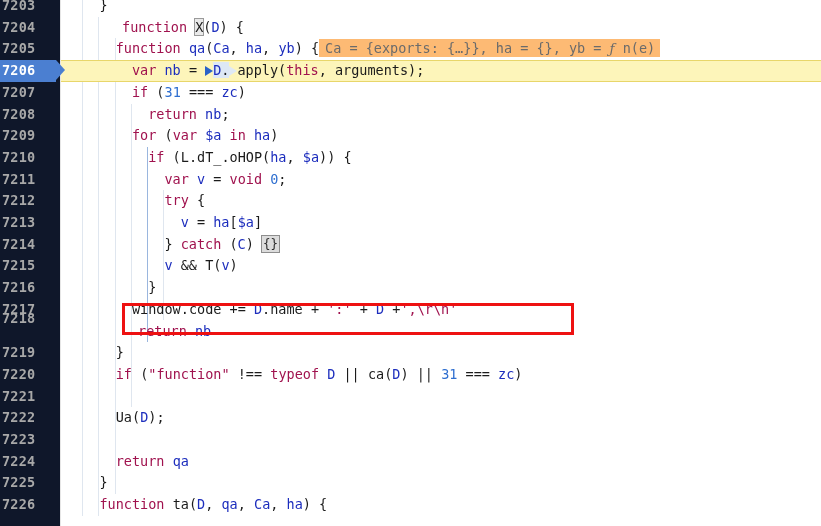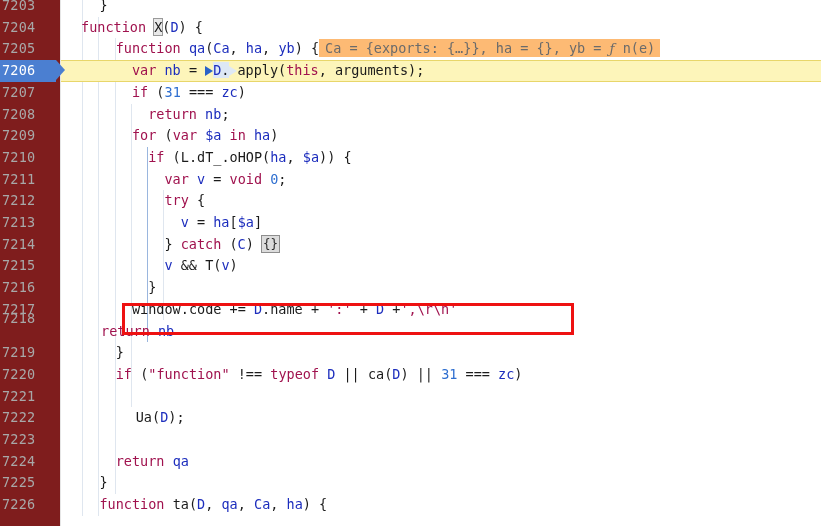--- a/index.html
+++ b/index.html
@@ -8,23 +8,24 @@
     background:#ffffff;
     font-family:"DejaVu Sans Mono","Liberation Mono",monospace;
     font-size:13px;
     -webkit-font-smoothing:none;
   }
   #editor{position:relative;width:821px;height:526px;overflow:hidden;}
 
   
   .gutter{
     position:absolute;left:0;top:0;width:60px;height:526px;
-    background:#7f1d1d;
+    background:#0f172a;
     border-right:1px solid #e6e6e6;
     z-index:3;
+    font-weight:bold;
   }
   .gutter-line{
     position:absolute;left:0;width:60px;height:21.7px;
     line-height:21.7px;
     text-align:left;
     padding-left:2px;
     box-sizing:border-box;
     color:#a8a8a8;
     font-size:13.5px;
     letter-spacing:0.2px;
@@ -141,38 +142,38 @@
       <div class="guide" style="left: 114.72px; top: 38.4px; height: 455.7px;"></div>
       <div class="guide" style="left: 130.96px; top: 103.5px; height: 303.8px;"></div>
       <div class="guide active" style="left: 147.2px; top: 146.9px; height: 195.3px;"></div>
       <div class="guide" style="left: 163.44px; top: 190.3px; height: 130.2px;"></div>
     </div>
 
   <div class="hl-row" id="hl-row" style="top: 60.1px; left: 60px;"></div>
 
   <div class="code-area" id="code-area">
       <div class="code-line" style="top: -5px;"><span class="txt" style="margin-left:39.48px"><span class="plain">}</span></span></div>
-      <div class="code-line" style="top: 16.7px;"><span class="txt" style="margin-left:21px"><span class="kw">function</span><span class="plain"> </span><span class="selbox plain">X</span><span class="plain">(</span><span class="blue">D</span><span class="plain">) {</span></span></div>
+      <div class="code-line" style="top: 16.7px;"><span class="txt" style="margin-left:62px"><span class="kw">function</span><span class="plain"> </span><span class="selbox plain">X</span><span class="plain">(</span><span class="blue">D</span><span class="plain">) {</span></span></div>
       <div class="code-line" style="top: 38.4px;"><span class="txt" style="margin-left:55.72px"><span class="kw">function</span><span class="plain"> </span><span class="blue">qa</span><span class="plain">(</span><span class="blue">Ca</span><span class="plain">,</span><span class="plain"> </span><span class="blue">ha</span><span class="plain">,</span><span class="plain"> </span><span class="blue">yb</span><span class="plain">)</span><span class="plain"> </span><span class="plain">{</span></span><span class="hint"><span>Ca = {exports: {…}}, ha = {}, yb = </span><span class="it">ƒ</span><span> n(e)</span></span></div>
       <div class="code-line" style="top: 60.1px;"><span class="txt" style="margin-left:71.96px"><span class="kw">var</span><span class="plain"> </span><span class="blue">nb</span><span class="plain"> = </span><span class="tri"></span><span class="valbox"><span class="blue">D</span><span class="plain">.</span></span><span class="tri hollow"></span><span class="plain">apply(</span><span class="kw">this</span><span class="plain">, arguments);</span></span></div>
       <div class="code-line" style="top: 81.8px;"><span class="txt" style="margin-left:71.96px"><span class="kw">if</span><span class="plain"> </span><span class="plain">(</span><span class="num">31</span><span class="plain"> </span><span class="plain">=</span><span class="plain">=</span><span class="plain">=</span><span class="plain"> </span><span class="blue">zc</span><span class="plain">)</span></span></div>
       <div class="code-line" style="top: 103.5px;"><span class="txt" style="margin-left:88.19999999999999px"><span class="kw">return</span><span class="plain"> </span><span class="blue">nb</span><span class="plain">;</span></span></div>
       <div class="code-line" style="top: 125.2px;"><span class="txt" style="margin-left:71.96px"><span class="kw">for</span><span class="plain"> </span><span class="plain">(</span><span class="kw">var</span><span class="plain"> </span><span class="blue">$a</span><span class="plain"> </span><span class="kw">in</span><span class="plain"> </span><span class="blue">ha</span><span class="plain">)</span></span></div>
       <div class="code-line" style="top: 146.9px;"><span class="txt" style="margin-left:88.19999999999999px"><span class="kw">if</span><span class="plain"> </span><span class="plain">(</span><span class="plain">L</span><span class="plain">.</span><span class="plain">dT_</span><span class="plain">.</span><span class="plain">oHOP</span><span class="plain">(</span><span class="blue">ha</span><span class="plain">,</span><span class="plain"> </span><span class="blue">$a</span><span class="plain">)</span><span class="plain">)</span><span class="plain"> </span><span class="plain">{</span></span></div>
       <div class="code-line" style="top: 168.6px;"><span class="txt" style="margin-left:104.44px"><span class="kw">var</span><span class="plain"> </span><span class="blue">v</span><span class="plain"> </span><span class="plain">=</span><span class="plain"> </span><span class="kw">void</span><span class="plain"> </span><span class="num">0</span><span class="plain">;</span></span></div>
       <div class="code-line" style="top: 190.3px;"><span class="txt" style="margin-left:104.44px"><span class="kw">try</span><span class="plain"> </span><span class="plain">{</span></span></div>
       <div class="code-line" style="top: 212px;"><span class="txt" style="margin-left:120.67999999999999px"><span class="blue">v</span><span class="plain"> </span><span class="plain">=</span><span class="plain"> </span><span class="blue">ha</span><span class="plain">[</span><span class="blue">$a</span><span class="plain">]</span></span></div>
       <div class="code-line" style="top: 233.7px;"><span class="txt" style="margin-left:104.44px"><span class="plain">} </span><span class="kw">catch</span><span class="plain"> (</span><span class="blue">C</span><span class="plain">) </span><span class="badge-brace">{}</span></span></div>
       <div class="code-line" style="top: 255.4px;"><span class="txt" style="margin-left:104.44px"><span class="blue">v</span><span class="plain"> </span><span class="plain">&amp;</span><span class="plain">&amp;</span><span class="plain"> </span><span class="plain">T</span><span class="plain">(</span><span class="blue">v</span><span class="plain">)</span></span></div>
       <div class="code-line" style="top: 277.1px;"><span class="txt" style="margin-left:88.19999999999999px"><span class="plain">}</span></span></div>
       <div class="code-line" style="top: 298.8px;"><span class="txt" style="margin-left:71.96px"><span class="plain">window</span><span class="plain">.</span><span class="plain">code</span><span class="plain"> </span><span class="plain">+</span><span class="plain">=</span><span class="plain"> </span><span class="blue">D</span><span class="plain">.</span><span class="plain">name</span><span class="plain"> </span><span class="plain">+</span><span class="plain"> </span><span class="str">':'</span><span class="plain"> </span><span class="plain">+</span><span class="plain"> </span><span class="blue">D</span><span class="plain"> </span><span class="plain">+</span><span class="str">',\r\n'</span></span></div>
-      <div class="code-line" style="top: 320.5px;"><span class="txt" style="margin-left:41px"><span class="kw">return</span><span class="plain"> </span><span class="blue">nb</span></span></div>
+      <div class="code-line" style="top: 320.5px;"><span class="txt" style="margin-left:78px"><span class="kw">return</span><span class="plain"> </span><span class="blue">nb</span></span></div>
       <div class="code-line" style="top: 342.2px;"><span class="txt" style="margin-left:55.72px"><span class="plain">}</span></span></div>
       <div class="code-line" style="top: 363.9px;"><span class="txt" style="margin-left:55.72px"><span class="kw">if</span><span class="plain"> </span><span class="plain">(</span><span class="str">"function"</span><span class="plain"> </span><span class="plain">!</span><span class="plain">=</span><span class="plain">=</span><span class="plain"> </span><span class="kw">typeof</span><span class="plain"> </span><span class="blue">D</span><span class="plain"> </span><span class="plain">|</span><span class="plain">|</span><span class="plain"> </span><span class="plain">ca</span><span class="plain">(</span><span class="blue">D</span><span class="plain">)</span><span class="plain"> </span><span class="plain">|</span><span class="plain">|</span><span class="plain"> </span><span class="num">31</span><span class="plain"> </span><span class="plain">=</span><span class="plain">=</span><span class="plain">=</span><span class="plain"> </span><span class="blue">zc</span><span class="plain">)</span></span></div>
-      <div class="code-line" style="top: 407.3px; padding-left: 20px;"><span class="txt" style="margin-left:55.72px"><span class="plain">Ua</span><span class="plain">(</span><span class="blue">D</span><span class="plain">)</span><span class="plain">;</span></span></div>
+      <div class="code-line" style="top: 407.3px;"><span class="txt" style="margin-left:55.72px"><span class="plain">Ua</span><span class="plain">(</span><span class="blue">D</span><span class="plain">)</span><span class="plain">;</span></span></div>
       <div class="code-line" style="top: 450.7px;"><span class="txt" style="margin-left:55.72px"><span class="kw">return</span><span class="plain"> </span><span class="blue">qa</span></span></div>
       <div class="code-line" style="top: 472.4px;"><span class="txt" style="margin-left:39.48px"><span class="plain">}</span></span></div>
       <div class="code-line" style="top: 494.1px;"><span class="txt" style="margin-left:39.48px"><span class="kw">function</span><span class="plain"> </span><span class="plain">ta</span><span class="plain">(</span><span class="blue">D</span><span class="plain">,</span><span class="plain"> </span><span class="blue">qa</span><span class="plain">,</span><span class="plain"> </span><span class="blue">Ca</span><span class="plain">,</span><span class="plain"> </span><span class="blue">ha</span><span class="plain">)</span><span class="plain"> </span><span class="plain">{</span></span></div>
     </div>
 
   <div class="gutter" id="gutter">
       <div class="gutter-line" style="top: -5px;">7203</div>
       <div class="gutter-line" style="top: 16.7px;">7204</div>
       <div class="gutter-line" style="top: 38.4px;">7205</div>
       <div class="gutter-line current" style="top: 60.1px;"><span class="gutter-cur-bg"></span><span class="gutter-cur-arrow"></span><span style="position:relative;z-index:2;">7206</span></div>

